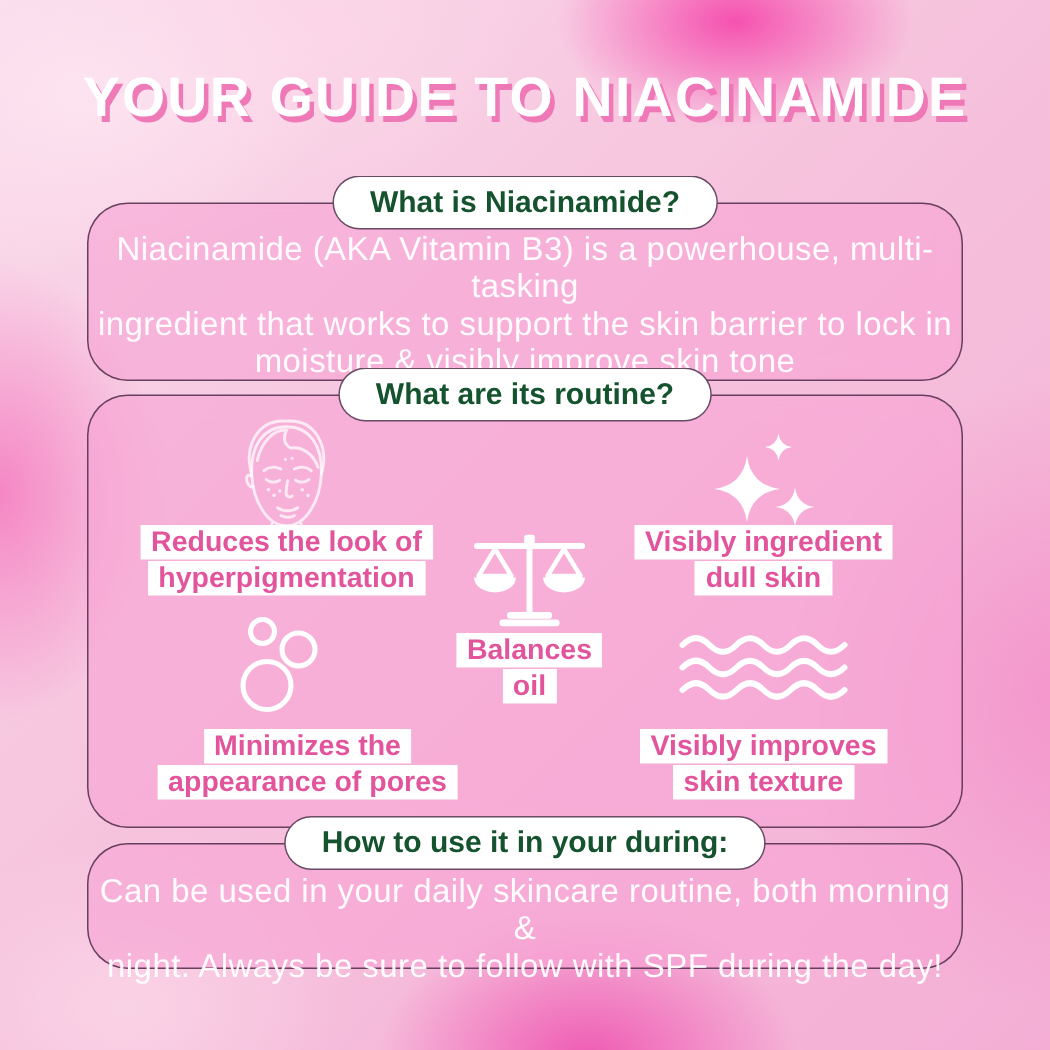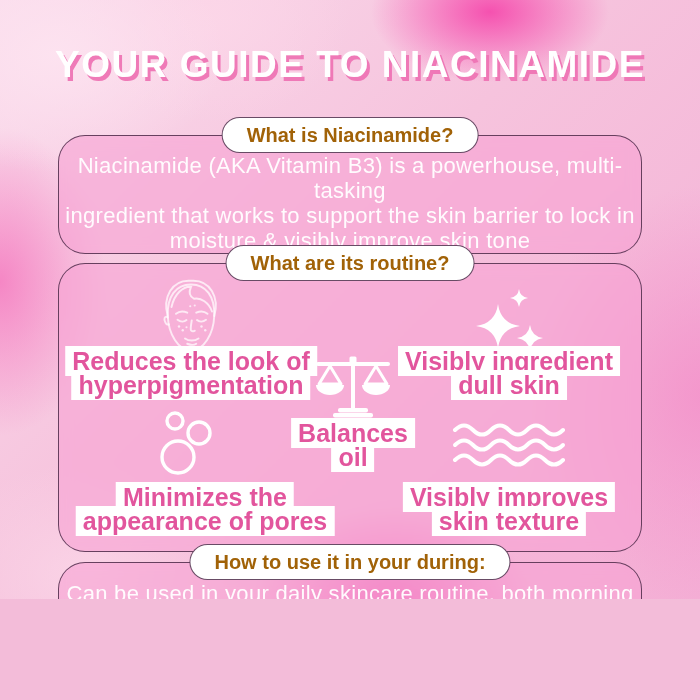--- a/index.html
+++ b/index.html
@@ -1,17 +1,17 @@
 <!DOCTYPE html>
 <html><head>
 <meta charset="utf-8">
 <style>
   html,body{margin:0;padding:0;background:#f3bcd9;}
   .canvas{
-    position:relative;width:700px;height:599px;overflow:hidden;
+    position:relative;width:700px;height:700px;overflow:hidden;
     font-family:"Liberation Sans",sans-serif;
     background:
       radial-gradient(170px 100px at 70% 2%, rgba(245,75,173,0.95) 0%, rgba(245,75,173,0) 70%),
       radial-gradient(240px 170px at 8% 9%, rgba(253,227,240,0.95) 0%, rgba(253,227,240,0) 70%),
       radial-gradient(200px 150px at 30% 3%, rgba(252,214,232,0.9) 0%, rgba(252,214,232,0) 70%),
       radial-gradient(150px 220px at 0% 47%, rgba(244,110,186,0.75) 0%, rgba(244,110,186,0) 70%),
       radial-gradient(200px 140px at 56% 101%, rgba(238,80,175,0.9) 0%, rgba(238,80,175,0) 70%),
       radial-gradient(260px 300px at 101% 66%, rgba(243,140,200,0.75) 0%, rgba(243,140,200,0) 70%),
       radial-gradient(220px 160px at 12% 96%, rgba(251,214,232,0.85) 0%, rgba(251,214,232,0) 70%),
       linear-gradient(135deg,#fadcec 0%,#f6c3dd 45%,#f4aed5 100%);
@@ -29,34 +29,34 @@
     border:1.4px solid rgba(77,43,74,0.85);
     border-radius:27px;
   }
   .panel-what{top:135px;height:119px;}
   .panel-benefits{top:263px;height:289px;}
   .panel-how{top:562px;height:84px;}
   .pill{
     position:absolute;top:-19px;left:50%;transform:translateX(-50%);
     background:#ffffff;border:1.4px solid rgba(77,43,74,0.85);
     border-radius:999px;padding:4px 24px;white-space:nowrap;
-    font-size:20px;font-weight:bold;color:#a16207;line-height:26px;
+    font-size:20px;font-weight:bold;color:#14532d;line-height:26px;
   }
   .body-text{
     margin:0;padding-top:17px;text-align:center;
     color:rgba(255,255,255,0.95);font-size:22px;line-height:25px;
     letter-spacing:0.3px;white-space:pre-line;font-weight:500;
   }
   .chip-wrap{
     position:absolute;transform:translateX(-50%);
     width:max-content;max-width:260px;text-align:center;
   }
   .chip{
     background:#ffffff;color:#e2559d;font-weight:bold;
-    font-size:25px;line-height:23.5px;padding:1px 7px;
+    font-size:19px;line-height:23.5px;padding:1px 7px;
     white-space:pre-line;
     -webkit-box-decoration-break:clone;box-decoration-break:clone;
   }
   .icon-abs{position:absolute;}
   svg{display:block;}
 </style>
 </head>
 <body>
 
 <div class="canvas">

